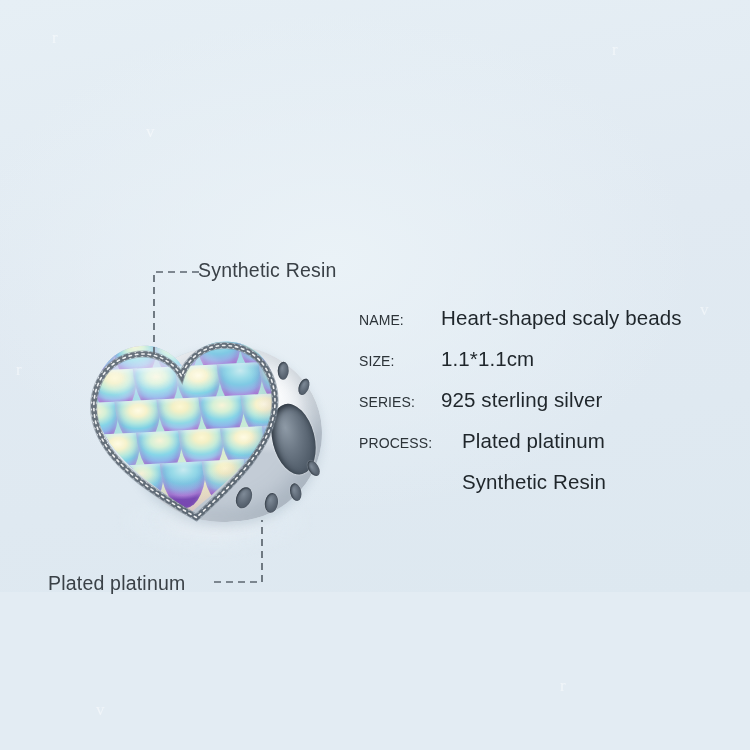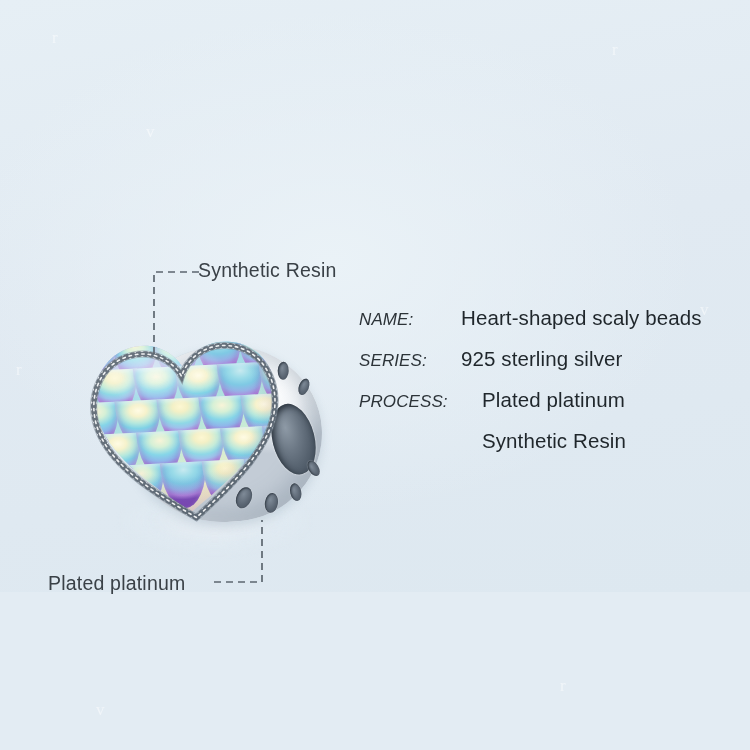--- a/index.html
+++ b/index.html
@@ -199,31 +199,29 @@
     width: 370px;
   }
   .spec-row {
     display: flex;
     align-items: baseline;
     height: 41px;
     white-space: nowrap;
   }
   .spec-label {
     color: #2c3338;
-    font-size: 17px;
+    font-size: 14px;
     letter-spacing: .1px;
     flex: 0 0 auto;
-    font-style: italic;
   }
   .spec-value {
     color: #1f262b;
     font-size: 20.5px;
     letter-spacing: .1px;
     flex: 0 0 auto;
-    margin-left: 20px;
   }
   .w-name  { width: 82px; }
   .w-series{ width: 82px; }
   .w-size  { width: 82px; }
   .w-metal { width: 82px; }
   .w-proc  { width: 103px; }
   .spec-row.cont { height: 38px; }
   .spec-indent { width: 103px; flex: 0 0 auto; }
 </style>
 </head>
@@ -328,20 +326,24 @@
     <path d="M2 64 L50 64 L50 2" fill="none" stroke="#5c666f" stroke-width="1.7" stroke-dasharray="7 5" stroke-linecap="butt"></path>
   </svg>
   <div class="anno-text" id="anno-bottom">Plated platinum</div>
 
   <div id="specs">
     <div class="spec-row">
       <span class="spec-label w-name">NAME:</span>
       <span class="spec-value">Heart-shaped scaly beads</span>
     </div>
     <div class="spec-row">
+      <span class="spec-label w-size">SIZE:</span>
+      <span class="spec-value">1.1*1.1cm</span>
+    </div>
+    <div class="spec-row">
       <span class="spec-label w-metal">SERIES:</span>
       <span class="spec-value">925 sterling silver</span>
     </div>
     <div class="spec-row">
       <span class="spec-label w-proc">PROCESS:</span>
       <span class="spec-value">Plated platinum</span>
     </div>
     <div class="spec-row cont">
       <span class="spec-indent"></span>
       <span class="spec-value">Synthetic Resin</span>

